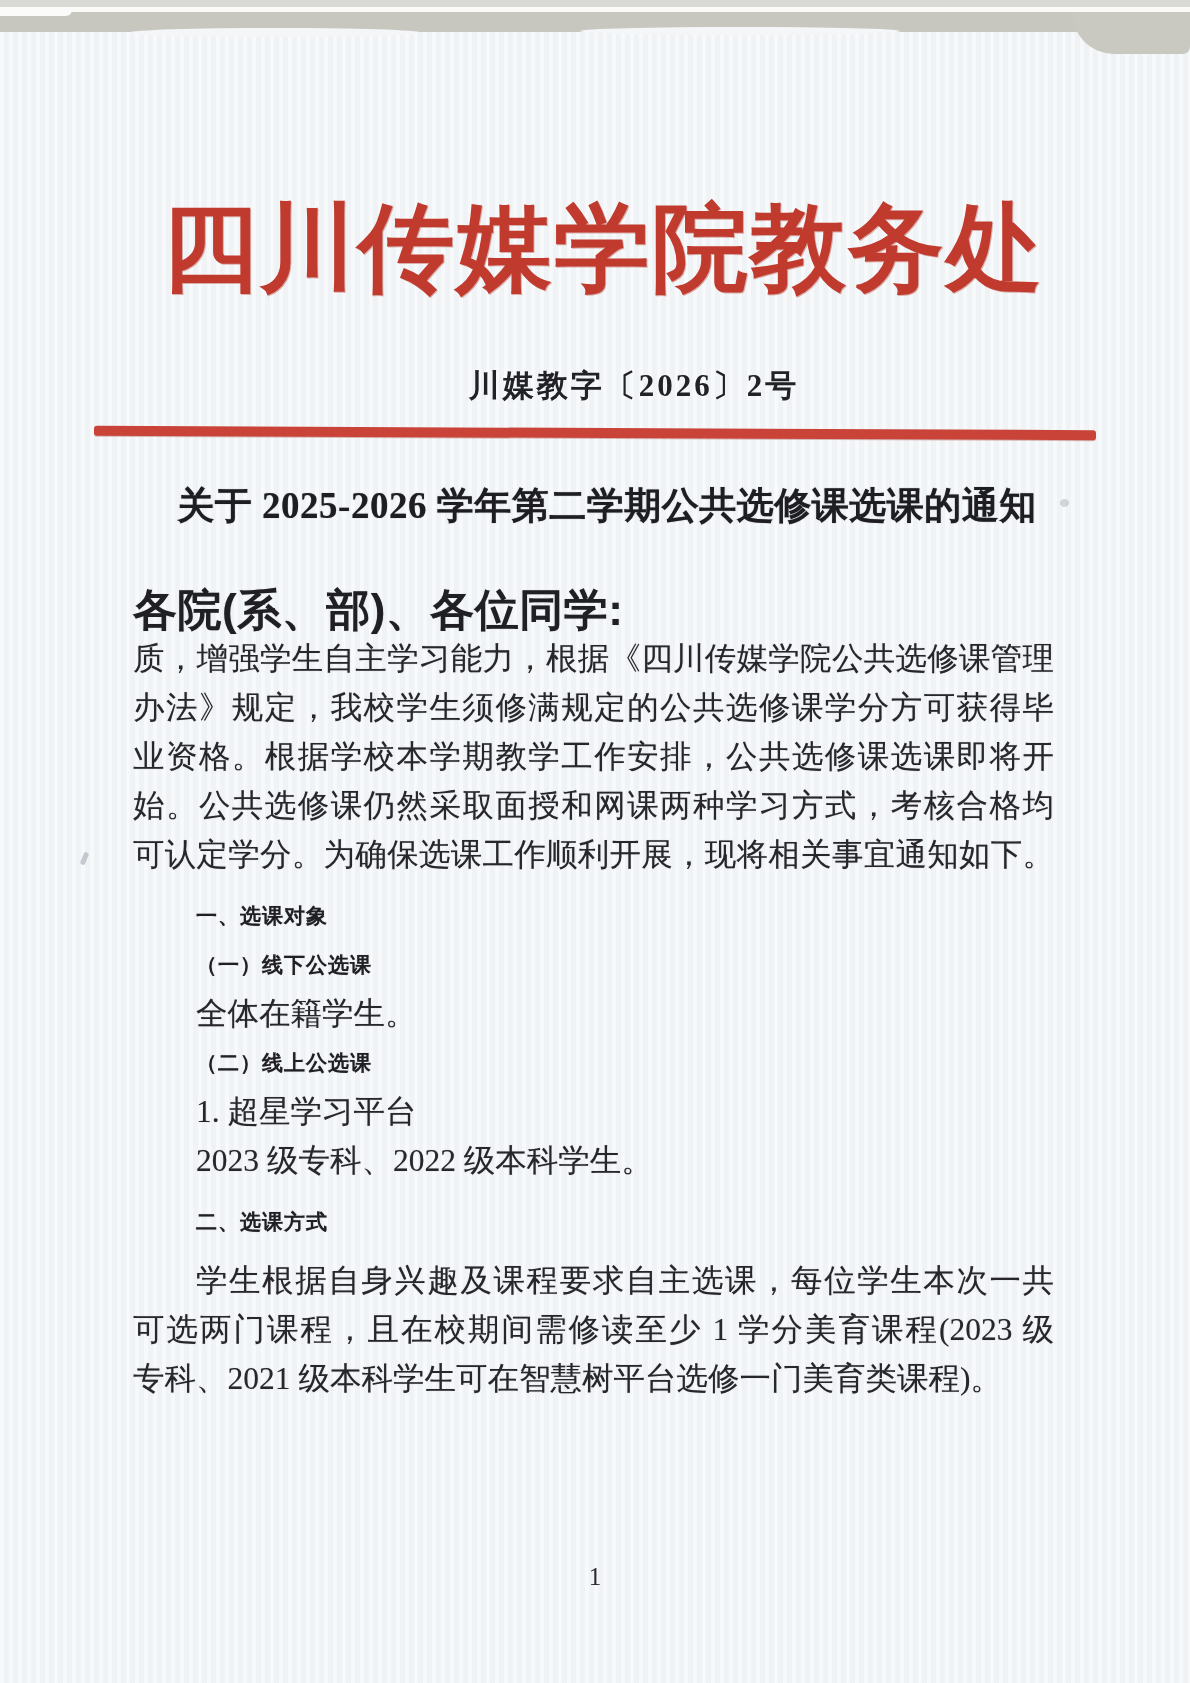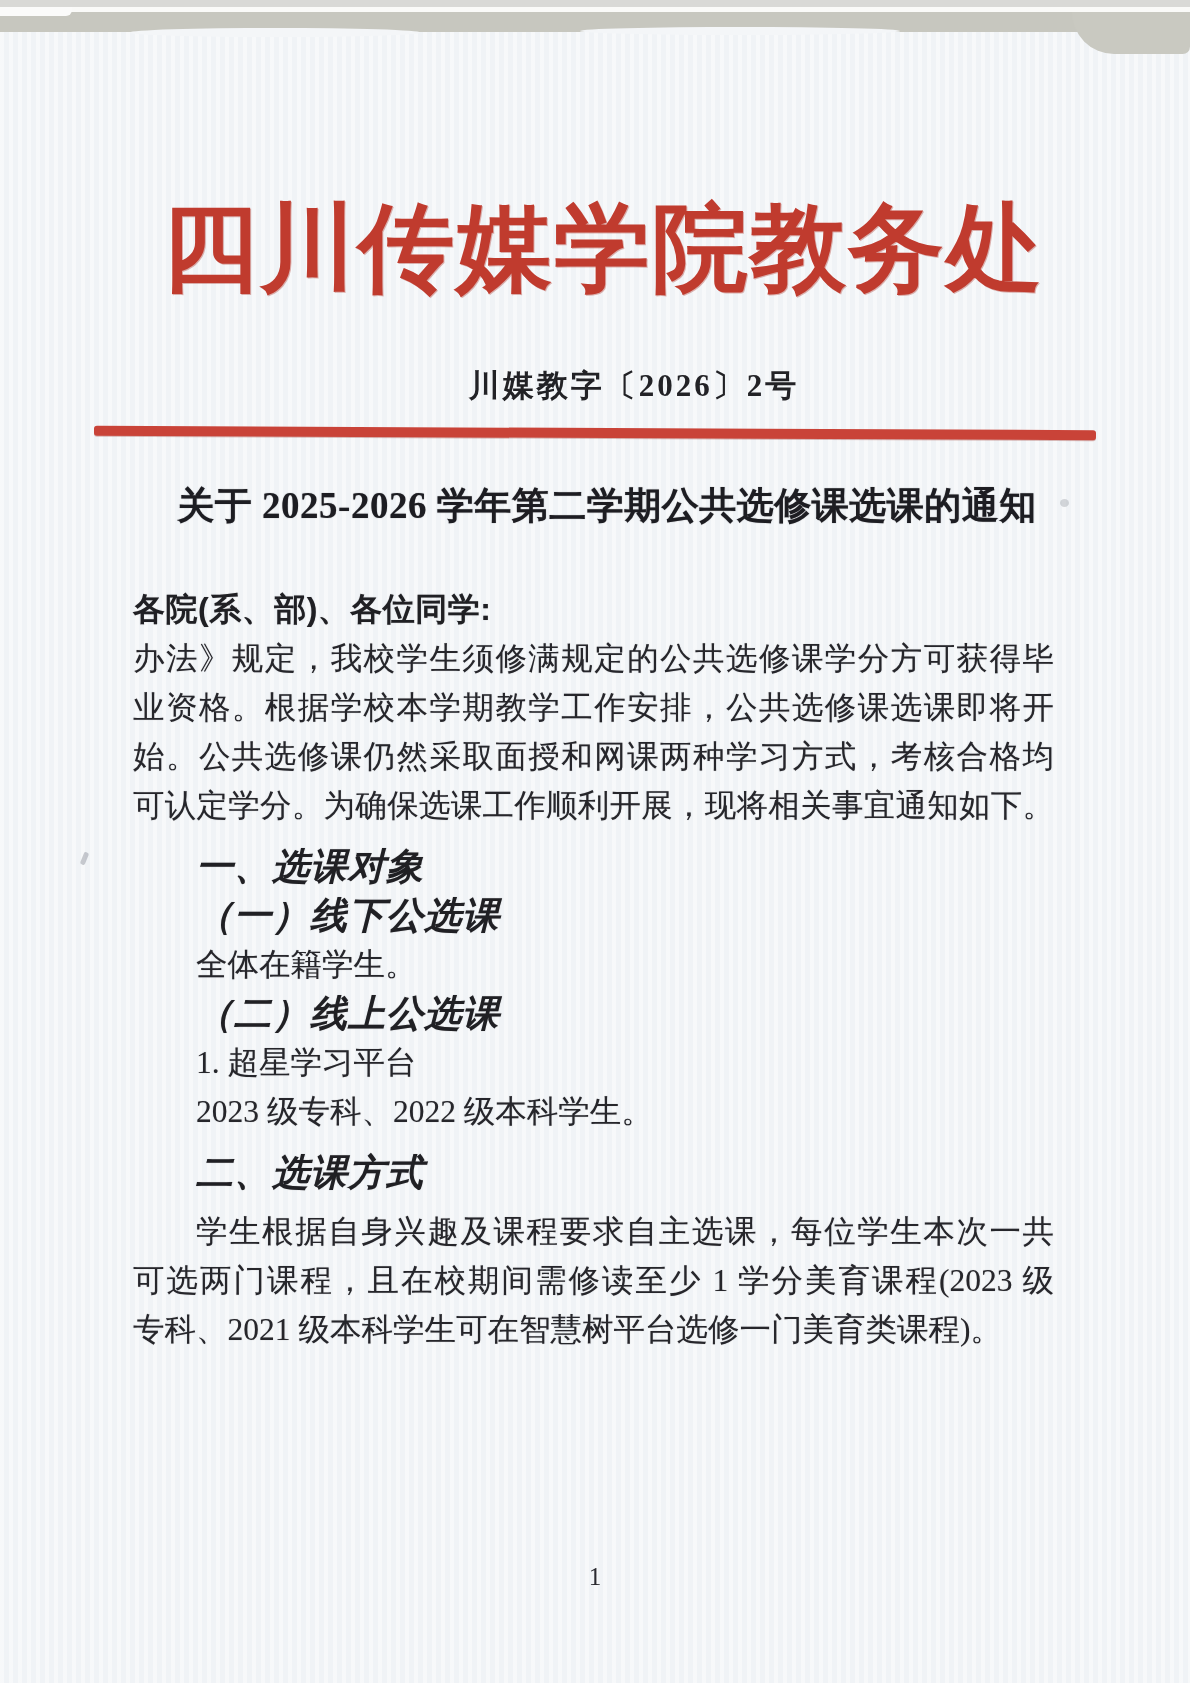--- a/index.html
+++ b/index.html
@@ -64,28 +64,28 @@
     position: absolute; left: 133px; top: 578px; width: 921px;
     font-size: 31.5px; line-height: 49px;
     text-shadow: 0 0 1px rgba(45,45,52,0.35);
   }
   .line { min-height: 49px; }
   .j { text-align: justify; text-align-last: justify; text-justify: inter-character; }
   .ind { text-indent: 63px; }
   .sub { padding-left: 63px; }
   .h {
     font-family: "Liberation Sans", "DejaVu Sans", sans-serif;
-    font-weight: 700; font-size: 37px; letter-spacing: 1px;
-    padding-left: 63px; color: #202024; font-style: italic;
+    font-weight: 700; font-size: 21px; letter-spacing: 1px;
+    padding-left: 63px; color: #202024;
   }
   .h-gap { margin-top: 12px; }
   .p2-start { margin-top: 10px; }
   .salutation {
     font-family: "Liberation Sans", "DejaVu Sans", sans-serif;
-    font-weight: 600; font-size: 32px; letter-spacing: 0.5px; color: #202024;
+    font-weight: 600; font-size: 44px; letter-spacing: 0.5px; color: #202024;
   }
   .page-number {
     position: absolute; top: 1556px; left: 0; width: 100%;
     text-align: center; font-size: 25px; color: #2a2a30;
     font-family: "Liberation Serif", "DejaVu Serif", serif;
   }
 </style>
 </head>
 <body>
 
@@ -101,20 +101,21 @@
   <div class="speck-2"></div>
 
   <div class="issuer">四川传媒学院教务处</div>
   <div class="doc-number">川媒教字〔2026〕2号</div>
   <div class="red-rule"></div>
   <div class="notice-title">关于 2025-2026 学年第二学期公共选修课选课的通知</div>
 
   <div class="body-block">
     <div class="line salutation">各院(系、部)、各位同学:</div>
 
+    <div class="line j">质，增强学生自主学习能力，根据《四川传媒学院公共选修课管理</div>
     <div class="line j">办法》规定，我校学生须修满规定的公共选修课学分方可获得毕</div>
     <div class="line j">业资格。根据学校本学期教学工作安排，公共选修课选课即将开</div>
     <div class="line j">始。公共选修课仍然采取面授和网课两种学习方式，考核合格均</div>
     <div class="line j">可认定学分。为确保选课工作顺利开展，现将相关事宜通知如下。</div>
 
     <div class="line h h-gap">一、选课对象</div>
     <div class="line h">（一）线下公选课</div>
     <div class="line sub">全体在籍学生。</div>
     <div class="line h">（二）线上公选课</div>
     <div class="line sub">1. 超星学习平台</div>

